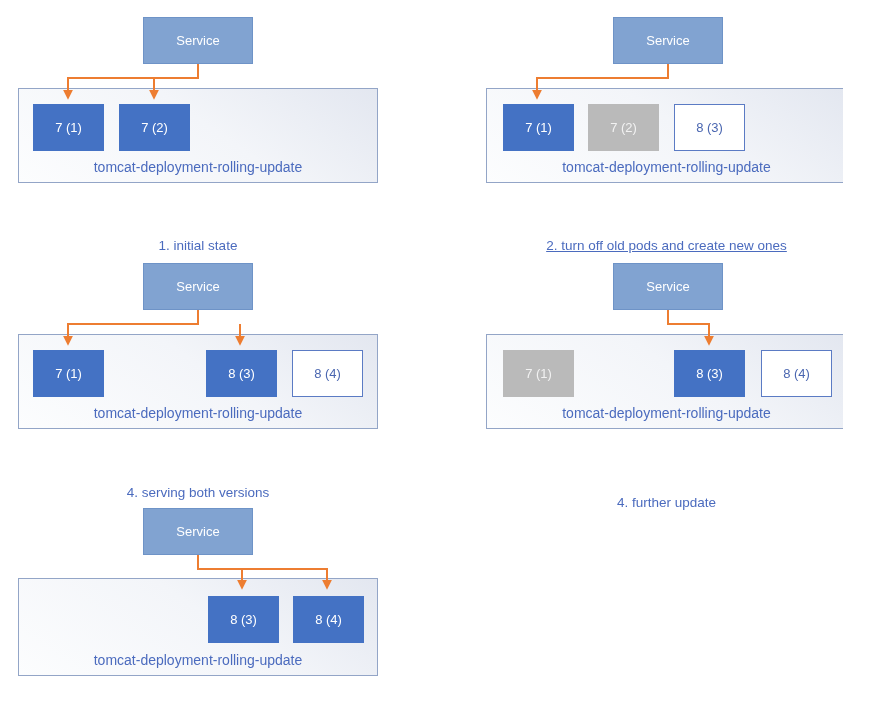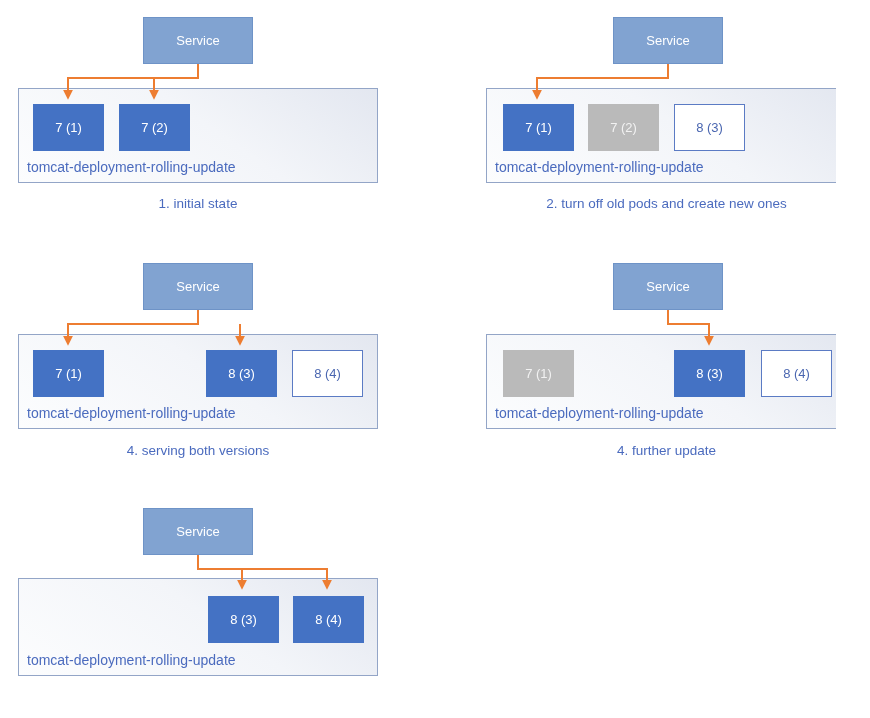--- a/index.html
+++ b/index.html
@@ -7,20 +7,21 @@
     padding: 0;
     background: #ffffff;
     font-family: "Liberation Sans", "DejaVu Sans", sans-serif;
   }
   #stage {
     position: relative;
     width: 836px;
     height: 718px;
     background: #ffffff;
     overflow: hidden;
+    padding-left: 7px;
   }
   .panel {
     position: absolute;
   }
   .service {
     position: absolute;
     width: 110px;
     height: 47px;
     background: var(--service-fill, #81A3D1);
     border: 1px solid var(--service-border, #6E93C7);
@@ -56,34 +57,35 @@
     background: var(--pod-terminating, #BABABA);
     color: var(--pod-terminating-text, #F2F2F2);
   }
   .pod--new {
     background: var(--pod-new-fill, #FFFFFF);
     border: 1.5px solid var(--pod-new-border, #5B7BC4);
     color: var(--pod-new-text, #4A66B0);
   }
   .deployment-label {
     position: absolute;
-    left: 8px;
+    left: 0;
     right: 0;
     bottom: 7px;
-    text-align: left;
+    text-align: center;
     color: var(--text-blue, #4B6BBE);
     font-size: 14px;
     white-space: nowrap;
   }
   .caption {
     position: absolute;
     text-align: center;
     color: var(--text-blue, #4B6BBE);
     font-size: 13.5px;
     white-space: nowrap;
+    margin-top: 42px;
   }
   #arrows {
     position: absolute;
     left: 0;
     top: 0;
     pointer-events: none;
   }
   #arrows path.flow {
     stroke: var(--arrow, #ED7D31);
     stroke-width: 2;
@@ -109,21 +111,21 @@
   </section>
 
   <section class="panel" style="left:435px; top:0; width:435px; height:240px;">
     <div class="service" style="left:178px; top:17px;">Service</div>
     <div class="deployment" style="left:51px; top:88px; width:361px; height:95px;">
       <div class="pod pod--active" style="left:16px;">7 (1)</div>
       <div class="pod pod--terminating" style="left:101px;">7 (2)</div>
       <div class="pod pod--new" style="left:187px;">8 (3)</div>
       <div class="deployment-label">tomcat-deployment-rolling-update</div>
     </div>
-    <div class="caption" style="left:51px; top:196px; width:361px;">2. turn off old pods and create new ones</div>
+    <div class="caption" style="left:51px; top:196px; width:361px;text-decoration:underline;">2. turn off old pods and create new ones</div>
   </section>
 
   <section class="panel" style="left:0; top:246px; width:435px; height:240px;">
     <div class="service" style="left:143px; top:17px;">Service</div>
     <div class="deployment" style="left:18px; top:88px; width:360px; height:95px;">
       <div class="pod pod--active" style="left:14px;">7 (1)</div>
       <div class="pod pod--active" style="left:187px;">8 (3)</div>
       <div class="pod pod--new" style="left:273px;">8 (4)</div>
       <div class="deployment-label">tomcat-deployment-rolling-update</div>
     </div>
@@ -131,21 +133,21 @@
   </section>
 
   <section class="panel" style="left:435px; top:246px; width:435px; height:240px;">
     <div class="service" style="left:178px; top:17px;">Service</div>
     <div class="deployment" style="left:51px; top:88px; width:361px; height:95px;">
       <div class="pod pod--terminating" style="left:16px;">7 (1)</div>
       <div class="pod pod--active" style="left:187px;">8 (3)</div>
       <div class="pod pod--new" style="left:274px;">8 (4)</div>
       <div class="deployment-label">tomcat-deployment-rolling-update</div>
     </div>
-    <div class="caption" style="left:51px; top:197px; width:361px;">4. further update</div>
+    <div class="caption" style="left:51px; top:207px; width:361px;">4. further update</div>
   </section>
 
   <section class="panel" style="left:0; top:491px; width:435px; height:227px;">
     <div class="service" style="left:143px; top:17px;">Service</div>
     <div class="deployment" style="left:18px; top:87px; width:360px; height:98px;">
       <div class="pod pod--active" style="left:189px; top:17px;">8 (3)</div>
       <div class="pod pod--active" style="left:274px; top:17px;">8 (4)</div>
       <div class="deployment-label">tomcat-deployment-rolling-update</div>
     </div>
   </section>

